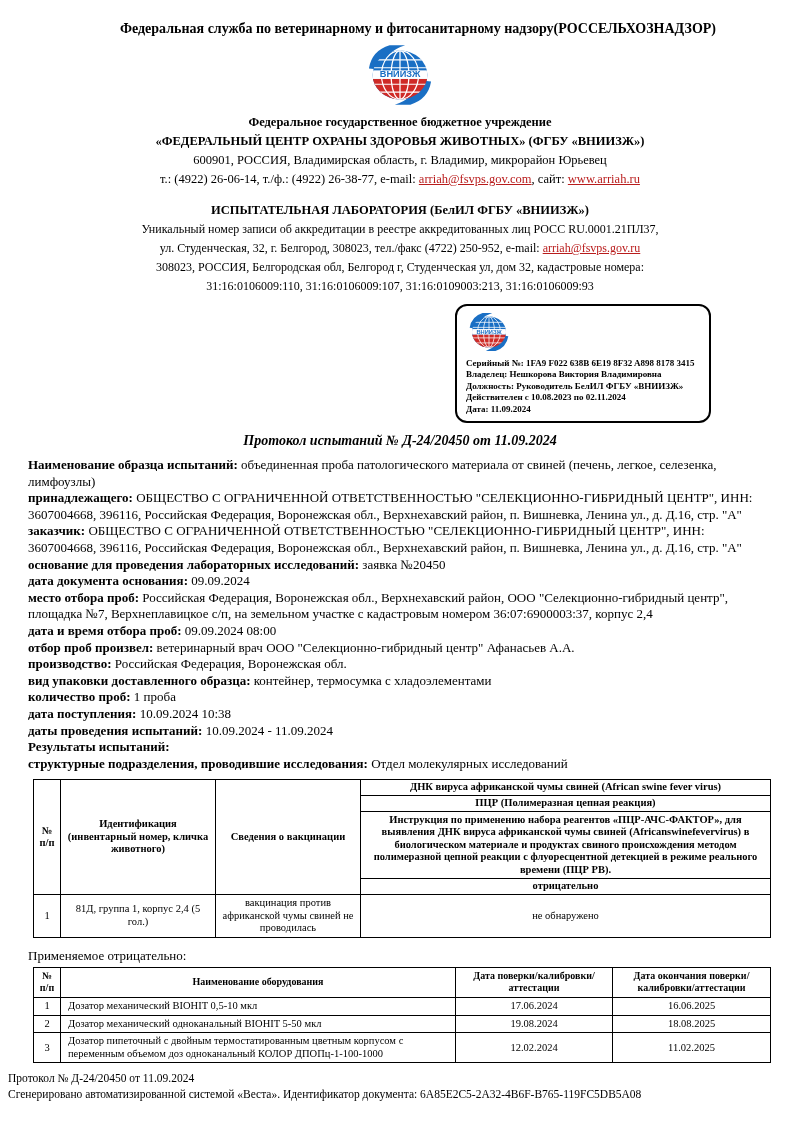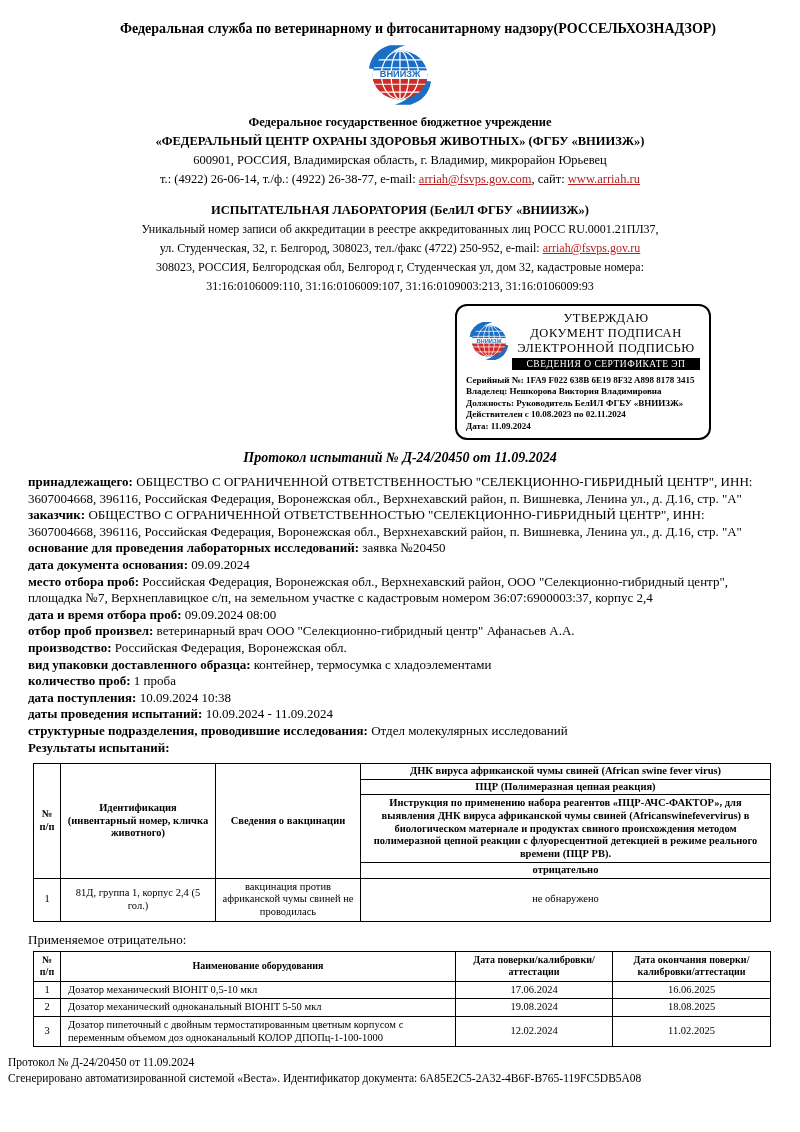--- a/index.html
+++ b/index.html
@@ -117,53 +117,48 @@
           <line x1="50" y1="13" x2="50" y2="87"></line>
           <line x1="13" y1="27" x2="87" y2="27"></line>
           <line x1="13" y1="39" x2="87" y2="39"></line>
           <line x1="13" y1="64" x2="87" y2="64"></line>
           <line x1="13" y1="76" x2="87" y2="76"></line>
         </g>
         <rect x="8" y="43" width="84" height="13" fill="#ffffff"></rect>
       </g>
       <text x="50" y="54" text-anchor="middle" font-size="12.5" font-weight="bold" fill="#1a6fc4">ВНИИЗЖ</text>
     </svg>
-    <div class="stamp-head-right">
-      <div class="stamp-approve">УТВЕРЖДАЮ</div>
-      <div class="stamp-sig">ДОКУМЕНТ ПОДПИСАН</div>
-      <div class="stamp-sig">ЭЛЕКТРОННОЙ ПОДПИСЬЮ</div>
-      <div class="cert-bar">СВЕДЕНИЯ О СЕРТИФИКАТЕ ЭП</div>
-    </div>
   </div>
   <div class="stamp-details">
     <div>Серийный №: 1FA9 F022 638B 6E19 8F32 A898 8178 3415</div>
     <div>Владелец: Нешкорова Виктория Владимировна</div>
     <div>Должность: Руководитель БелИЛ ФГБУ «ВНИИЗЖ»</div>
     <div>Действителен с 10.08.2023 по 02.11.2024</div>
     <div>Дата: 11.09.2024</div>
   </div>
 </div>
 
 <div class="doc-title">Протокол испытаний № Д-24/20450 от 11.09.2024</div>
 
 <div class="body-block">
+  <p class="bp"><b>Наименование образца испытаний:</b><span> объединенная проба патологического материала от свиней (печень, легкое, селезенка, лимфоузлы)</span></p>
   <p class="bp"><b>принадлежащего:</b><span> ОБЩЕСТВО С ОГРАНИЧЕННОЙ ОТВЕТСТВЕННОСТЬЮ "СЕЛЕКЦИОННО-ГИБРИДНЫЙ ЦЕНТР", ИНН: 3607004668, 396116, Российская Федерация, Воронежская обл., Верхнехавский район, п. Вишневка, Ленина ул., д. Д.16, стр. "А"</span></p>
   <p class="bp"><b>заказчик:</b><span> ОБЩЕСТВО С ОГРАНИЧЕННОЙ ОТВЕТСТВЕННОСТЬЮ "СЕЛЕКЦИОННО-ГИБРИДНЫЙ ЦЕНТР", ИНН: 3607004668, 396116, Российская Федерация, Воронежская обл., Верхнехавский район, п. Вишневка, Ленина ул., д. Д.16, стр. "А"</span></p>
   <p class="bp"><b>основание для проведения лабораторных исследований:</b><span> заявка №20450</span></p>
   <p class="bp"><b>дата документа основания:</b><span> 09.09.2024</span></p>
   <p class="bp"><b>место отбора проб:</b><span> Российская Федерация, Воронежская обл., Верхнехавский район, ООО "Селекционно-гибридный центр", площадка №7, Верхнеплавицкое с/п, на земельном участке с кадастровым номером 36:07:6900003:37, корпус 2,4</span></p>
   <p class="bp"><b>дата и время отбора проб:</b><span> 09.09.2024 08:00</span></p>
   <p class="bp"><b>отбор проб произвел:</b><span> ветеринарный врач ООО "Селекционно-гибридный центр" Афанасьев А.А.</span></p>
   <p class="bp"><b>производство:</b><span> Российская Федерация, Воронежская обл.</span></p>
   <p class="bp"><b>вид упаковки доставленного образца:</b><span> контейнер, термосумка с хладоэлементами</span></p>
   <p class="bp"><b>количество проб:</b><span> 1 проба</span></p>
   <p class="bp"><b>дата поступления:</b><span> 10.09.2024 10:38</span></p>
   <p class="bp"><b>даты проведения испытаний:</b><span> 10.09.2024 - 11.09.2024</span></p>
+  <p class="bp"><b>Результаты испытаний:</b></p>
   <p class="bp"><b>структурные подразделения, проводившие исследования:</b><span> Отдел молекулярных исследований</span></p>
-  <p class="bp"><b>Результаты испытаний:</b></p>
 </div>
 
 <table class="res-table">
   <colgroup>
       <col style="width:27px">
       <col style="width:155px">
       <col style="width:145px">
       <col style="width:410px">
     </colgroup>
   <tbody>

